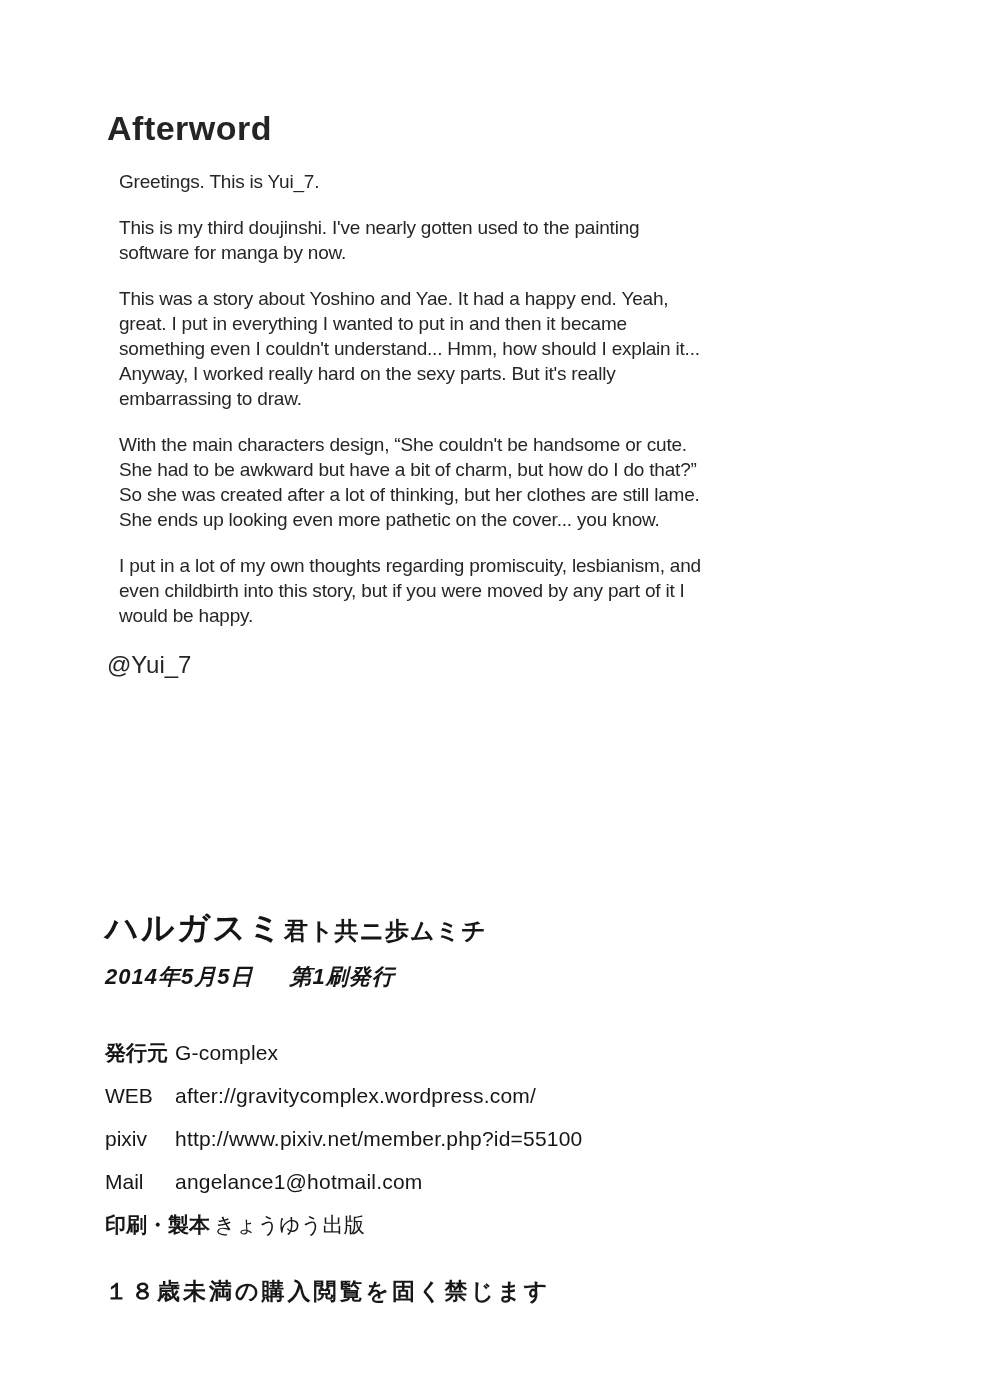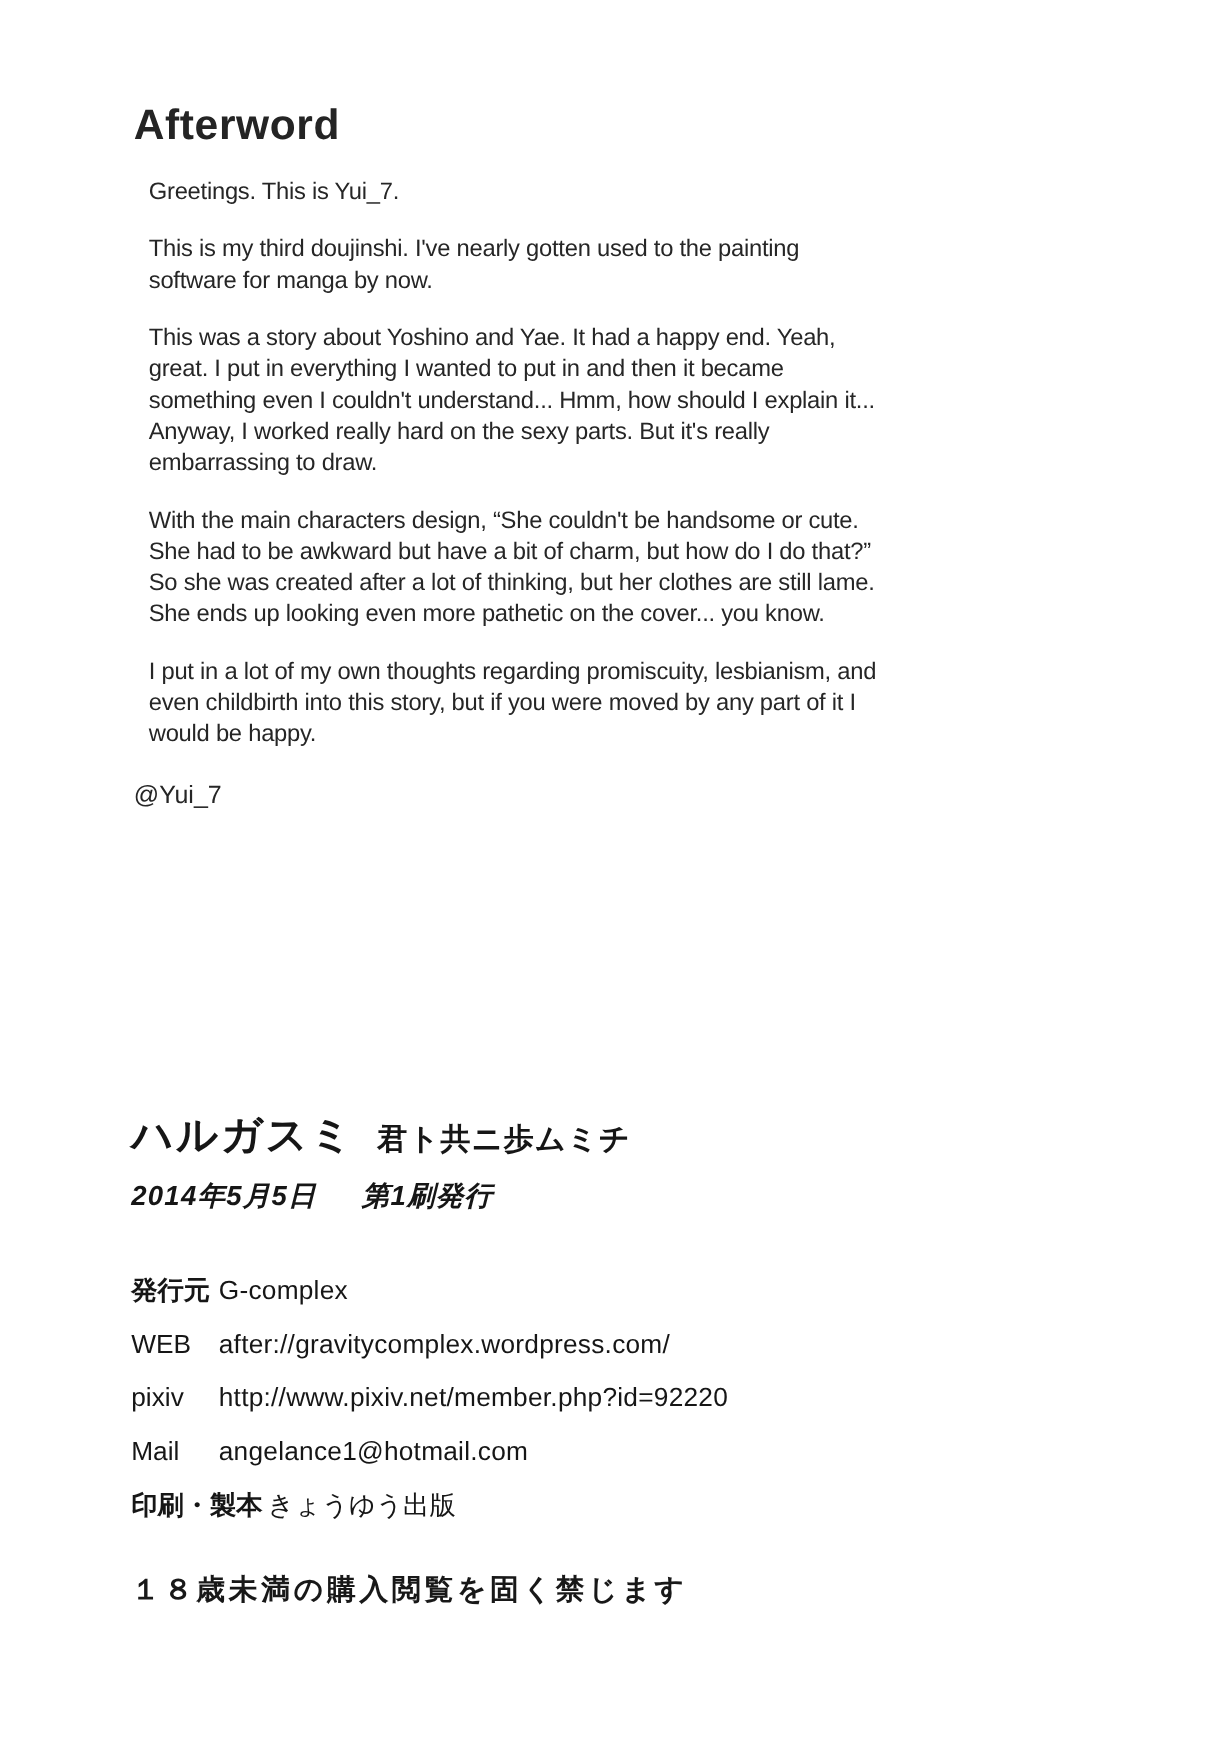--- a/index.html
+++ b/index.html
@@ -11,56 +11,56 @@
     height: 1400px;
     position: relative;
     background: #ffffff;
     color: #232323;
     font-family: "Liberation Sans", sans-serif;
     overflow: hidden;
   }
   .page {
     position: absolute;
     left: 107px;
-    top: 80px;
+    top: 108px;
     width: 640px;
   }
   .afterword-heading {
     font-size: 34px;
     font-weight: 600;
     letter-spacing: 0.5px;
     color: #242424;
     margin: 0 0 20px 0;
     line-height: 1.2;
   }
   .afterword-para {
     width: 585px;
     font-size: 19px;
     line-height: 25px;
     letter-spacing: -0.2px;
     color: #262626;
     margin: 0 0 21px 12px;
   }
   .afterword-signature {
-    font-size: 20px;
+    font-size: 24px;
     line-height: 25px;
     color: #262626;
     margin: 24px 0 0 0;
   }
   .colophon {
     position: absolute;
     left: 105px;
     top: 888px;
     width: 780px;
     color: #161616;
   }
   .colophon-title-row {
     display: flex;
     align-items: baseline;
-    gap: 18px;
+    margin-top: 20px;
   }
   .book-title {
     font-size: 33px;
     font-weight: 600;
     letter-spacing: 2px;
     line-height: 1.2;
   }
   .book-subtitle {
     font-size: 24px;
     font-weight: 700;
@@ -138,21 +138,21 @@
     <div class="info-row">
       <span class="info-label">発行元</span>
       <span class="info-value">G-complex</span>
     </div>
     <div class="info-row">
       <span class="info-label">WEB</span>
       <span class="info-value">after://gravitycomplex.wordpress.com/</span>
     </div>
     <div class="info-row">
       <span class="info-label">pixiv</span>
-      <span class="info-value">http://www.pixiv.net/member.php?id=92220</span>
+      <span class="info-value">http://www.pixiv.net/member.php?id=55100</span>
     </div>
     <div class="info-row">
       <span class="info-label">Mail</span>
       <span class="info-value">angelance1@hotmail.com</span>
     </div>
     <div class="info-row">
       <span class="info-label">印刷・製本</span>
       <span class="info-value">きょうゆう出版</span>
     </div>
   </div>

